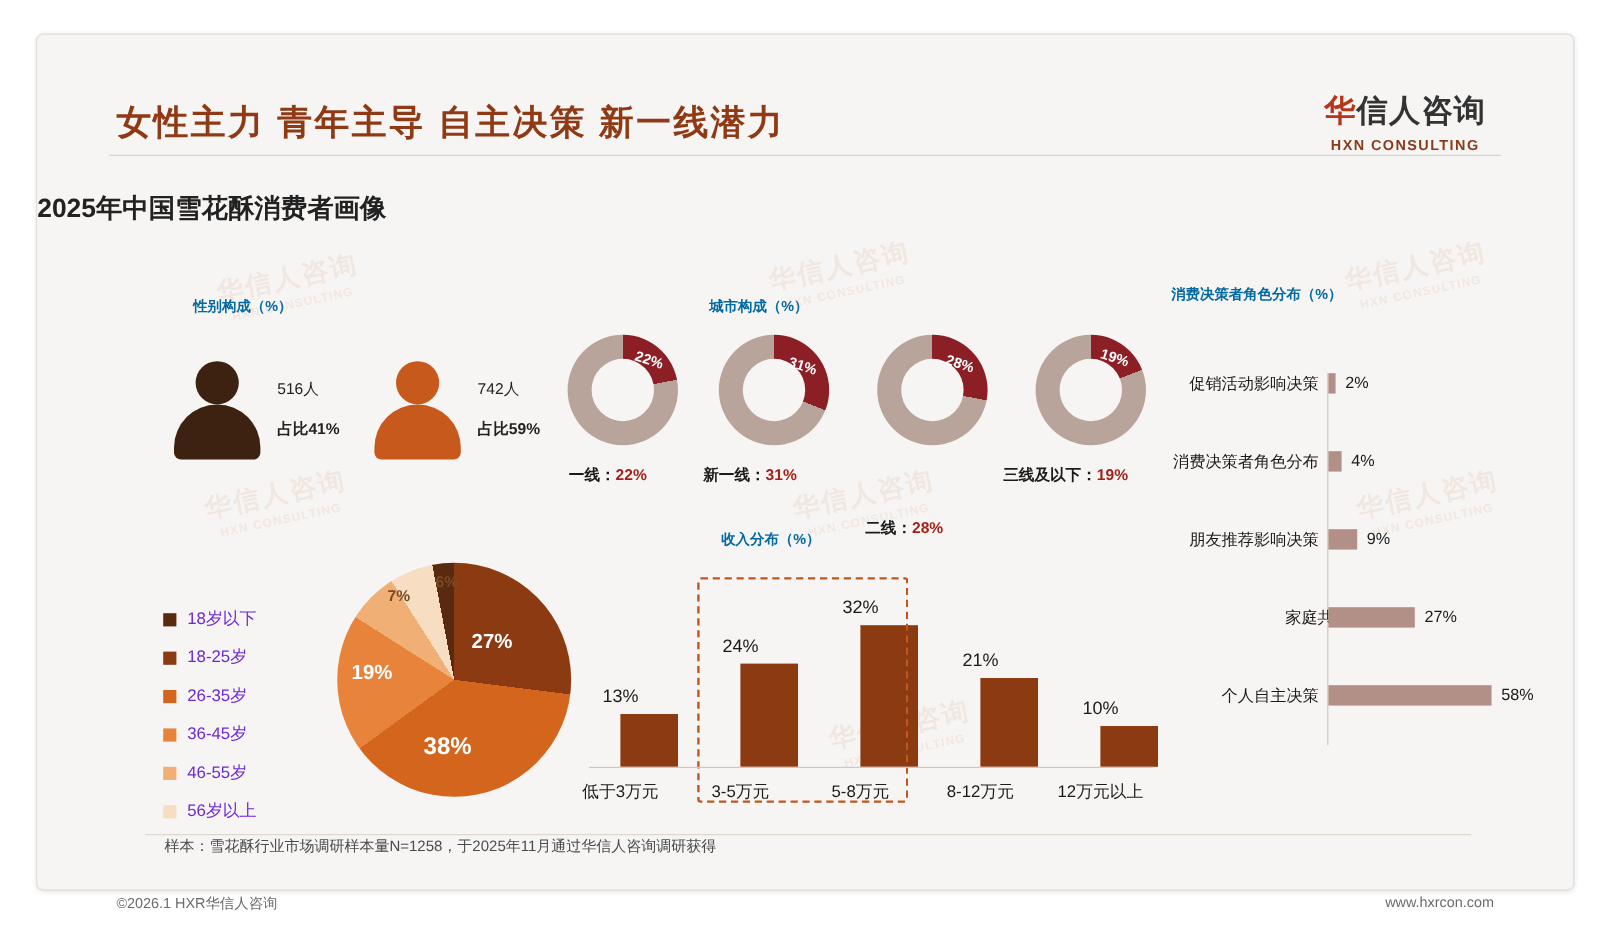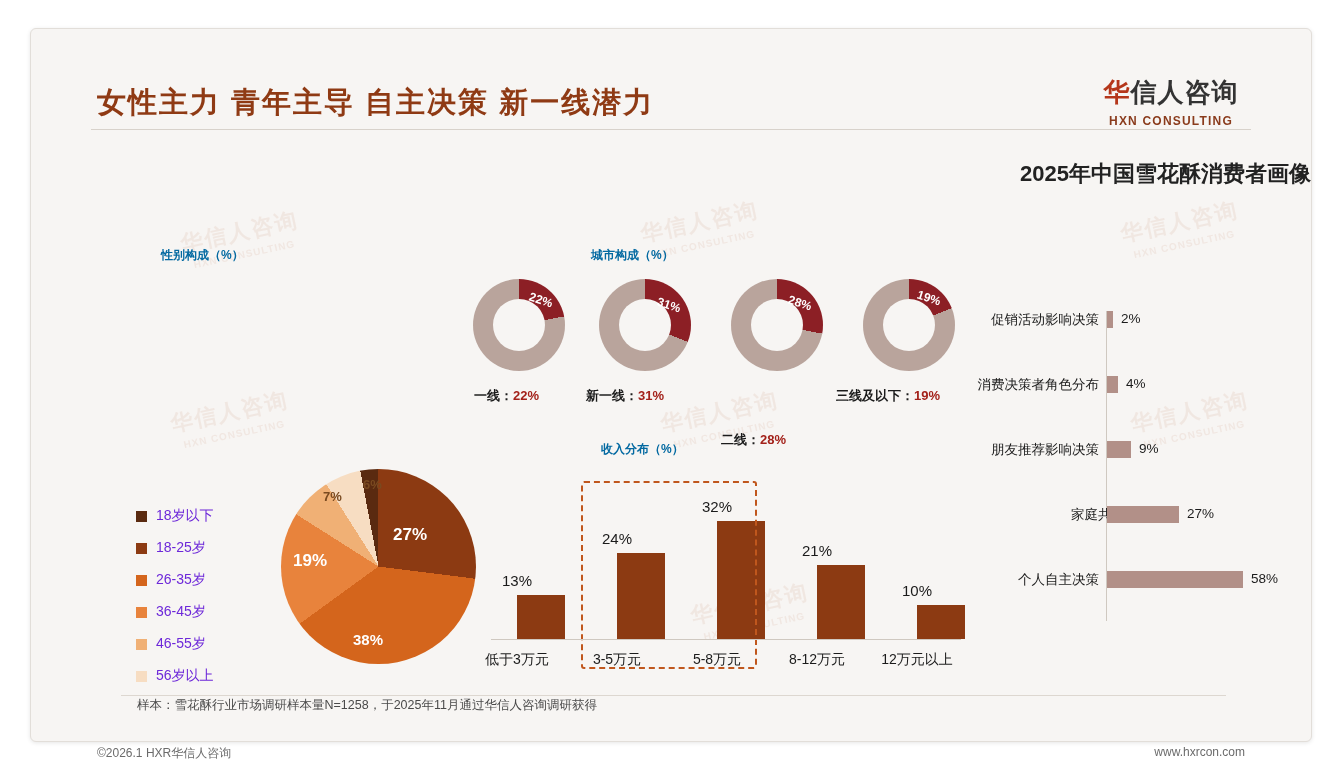--- a/index.html
+++ b/index.html
@@ -5,21 +5,21 @@
   html,body{margin:0;padding:0;background:#ffffff;}
   body{font-family:"Liberation Sans","DejaVu Sans",sans-serif;}
   .page{position:relative;width:1340px;height:780px;background:#ffffff;overflow:hidden;}
   .slide{position:absolute;left:30px;top:28px;width:1280px;height:712px;background:#f7f5f3;border:1px solid #e2ded9;border-radius:6px;box-shadow:0 1px 4px rgba(0,0,0,0.10);}
   .hdr-rule{position:absolute;left:60px;top:100px;width:1160px;height:1px;background:#d8d2cb;}
   .title-main{position:absolute;left:66px;top:54px;font-size:29px;font-weight:bold;color:#8f3a14;letter-spacing:2px;white-space:nowrap;}
   .logo{position:absolute;right:60px;top:46px;width:160px;text-align:center;}
   .logo-cn{font-size:26px;font-weight:bold;color:#333;letter-spacing:1px;white-space:nowrap;}
   .logo-cn .hx{color:#b5361a;}
   .logo-en{font-size:12px;font-weight:bold;color:#8a3b1c;letter-spacing:1.2px;margin-top:4px;}
-  .chart-title{position:absolute;left:0;top:130px;width:1280px;text-align:right;font-size:22px;font-weight:bold;color:#222;}
+  .chart-title{position:absolute;left:0;top:130px;width:1280px;text-align:left;font-size:22px;font-weight:bold;color:#222;}
   .sec-title{position:absolute;font-size:12px;font-weight:bold;color:#0369a1;text-align:left;}
   .wm{position:absolute;color:#e6d9d2;opacity:.55;text-align:center;pointer-events:none;user-select:none;transform:rotate(-12deg);}
   .wm .w1{font-size:22px;font-weight:bold;letter-spacing:2px;color:#ecdcd4;}
   .wm .w2{font-size:10px;font-weight:bold;letter-spacing:1px;color:#ecdcd4;margin-top:2px;}
 
   
   .gender-wrap{position:absolute;left:95px;top:272px;width:340px;height:100px;}
   .person{position:absolute;top:0;width:74px;height:82px;}
   .head{position:absolute;left:50%;top:0;width:36px;height:36px;border-radius:50%;transform:translateX(-50%);}
   .body-sh{position:absolute;left:50%;top:36px;width:72px;height:46px;border-radius:36px 36px 6px 6px;transform:translateX(-50%);}
@@ -93,20 +93,35 @@
     <div class="title-main">女性主力 青年主导 自主决策 新一线潜力</div>
     <div class="logo">
       <div class="logo-cn"><span class="hx">华</span><span>信人咨询</span></div>
       <div class="logo-en">HXN CONSULTING</div>
     </div>
     <div class="hdr-rule"></div>
 
     <div class="chart-title">2025年中国雪花酥消费者画像</div>
 
     <div class="sec-title" style="left:130px;top:218px;width:270px;">性别构成（%）</div>
+    <div class="gender-wrap">
+      <div class="person" style="left:18px;">
+        <div class="head" style="background:#3d2212;"></div>
+        <div class="body-sh" style="background:#3d2212;"></div>
+      </div>
+      <div class="g-lab" style="left:105px;top:14px;font-weight:normal;">516人</div>
+      <div class="g-lab" style="left:105px;top:48px;">占比41%</div>
+
+      <div class="person" style="left:185px;">
+        <div class="head" style="background:#c8591d;"></div>
+        <div class="body-sh" style="background:#c8591d;"></div>
+      </div>
+      <div class="g-lab" style="left:272px;top:14px;font-weight:normal;">742人</div>
+      <div class="g-lab" style="left:272px;top:48px;">占比59%</div>
+    </div>
 
     <div class="sec-title" style="left:560px;top:218px;width:270px;">城市构成（%）</div>
 
     <div class="donut" style="left:442px;top:250px;background:conic-gradient(#8c1f25 0 22%, #b9a49c 22% 100%);">
       <div class="donut-hole"></div>
       <div class="donut-val" style="left:56px;top:14px;">22%</div>
     </div>
     <div class="donut-cap" style="left:443px;top:358px;">
       <span>一线：</span><span class="v">22%</span>
     </div>
@@ -130,21 +145,21 @@
     <div class="donut" style="left:832px;top:250px;background:conic-gradient(#8c1f25 0 19%, #b9a49c 19% 100%);">
       <div class="donut-hole"></div>
       <div class="donut-val" style="left:54px;top:12px;">19%</div>
     </div>
     <div class="donut-cap" style="left:805px;top:358px;">
       <span>三线及以下：</span><span class="v">19%</span>
     </div>
 
     <div class="pie" style="left:250px;top:440px;background:conic-gradient(#8c3a12 0 27%, #d4651c 27% 65%, #e8833c 65% 84%, #f0b075 84% 91%, #f7ddc2 91% 97%, #5a2a10 97% 100%);">
       <div class="pie-lab" style="left:112px;top:56px;font-size:17px;">27%</div>
-      <div class="pie-lab" style="left:72px;top:142px;font-size:15px;margin-top:20px;">38%</div>
+      <div class="pie-lab" style="left:72px;top:142px;font-size:20px;">38%</div>
       <div class="pie-lab" style="left:12px;top:82px;font-size:17px;">19%</div>
       <div class="pie-lab" style="left:42px;top:20px;font-size:13px;color:#7a4a20;">7%</div>
       <div class="pie-lab" style="left:82px;top:8px;font-size:13px;color:#7a4a20;">6%</div>
     </div>
     <div class="legend" style="left:105px;top:478px;">
       <div>
           <i style="background:#5a2a10;"></i>
           <span>18岁以下</span>
         </div>
       <div>
@@ -185,20 +200,21 @@
 
     <div class="dash-box" style="left:550px;top:452px;width:172px;height:184px;"></div>
     <div class="axis" style="left:460px;top:610px;width:470px;"></div>
 
     <div class="bar-cat" style="left:436px;top:622px;">低于3万元</div>
     <div class="bar-cat" style="left:536px;top:622px;">3-5万元</div>
     <div class="bar-cat" style="left:636px;top:622px;">5-8万元</div>
     <div class="bar-cat" style="left:736px;top:622px;">8-12万元</div>
     <div class="bar-cat" style="left:836px;top:622px;">12万元以上</div>
 
+    <div class="sec-title" style="left:945px;top:208px;width:290px;">消费决策者角色分布（%）</div>
     <div class="h-axis" style="left:1075px;top:282px;height:310px;"></div>
 
     <div class="h-lab" style="left:940px;top:282px;width:128px;">促销活动影响决策</div>
     <div class="hbar" style="left:1076px;top:282px;width:6px;"></div>
     <div class="h-val" style="left:1090px;top:282px;">2%</div>
 
     <div class="h-lab" style="left:926px;top:347px;width:142px;">消费决策者角色分布</div>
     <div class="hbar" style="left:1076px;top:347px;width:11px;"></div>
     <div class="h-val" style="left:1095px;top:347px;">4%</div>
 

